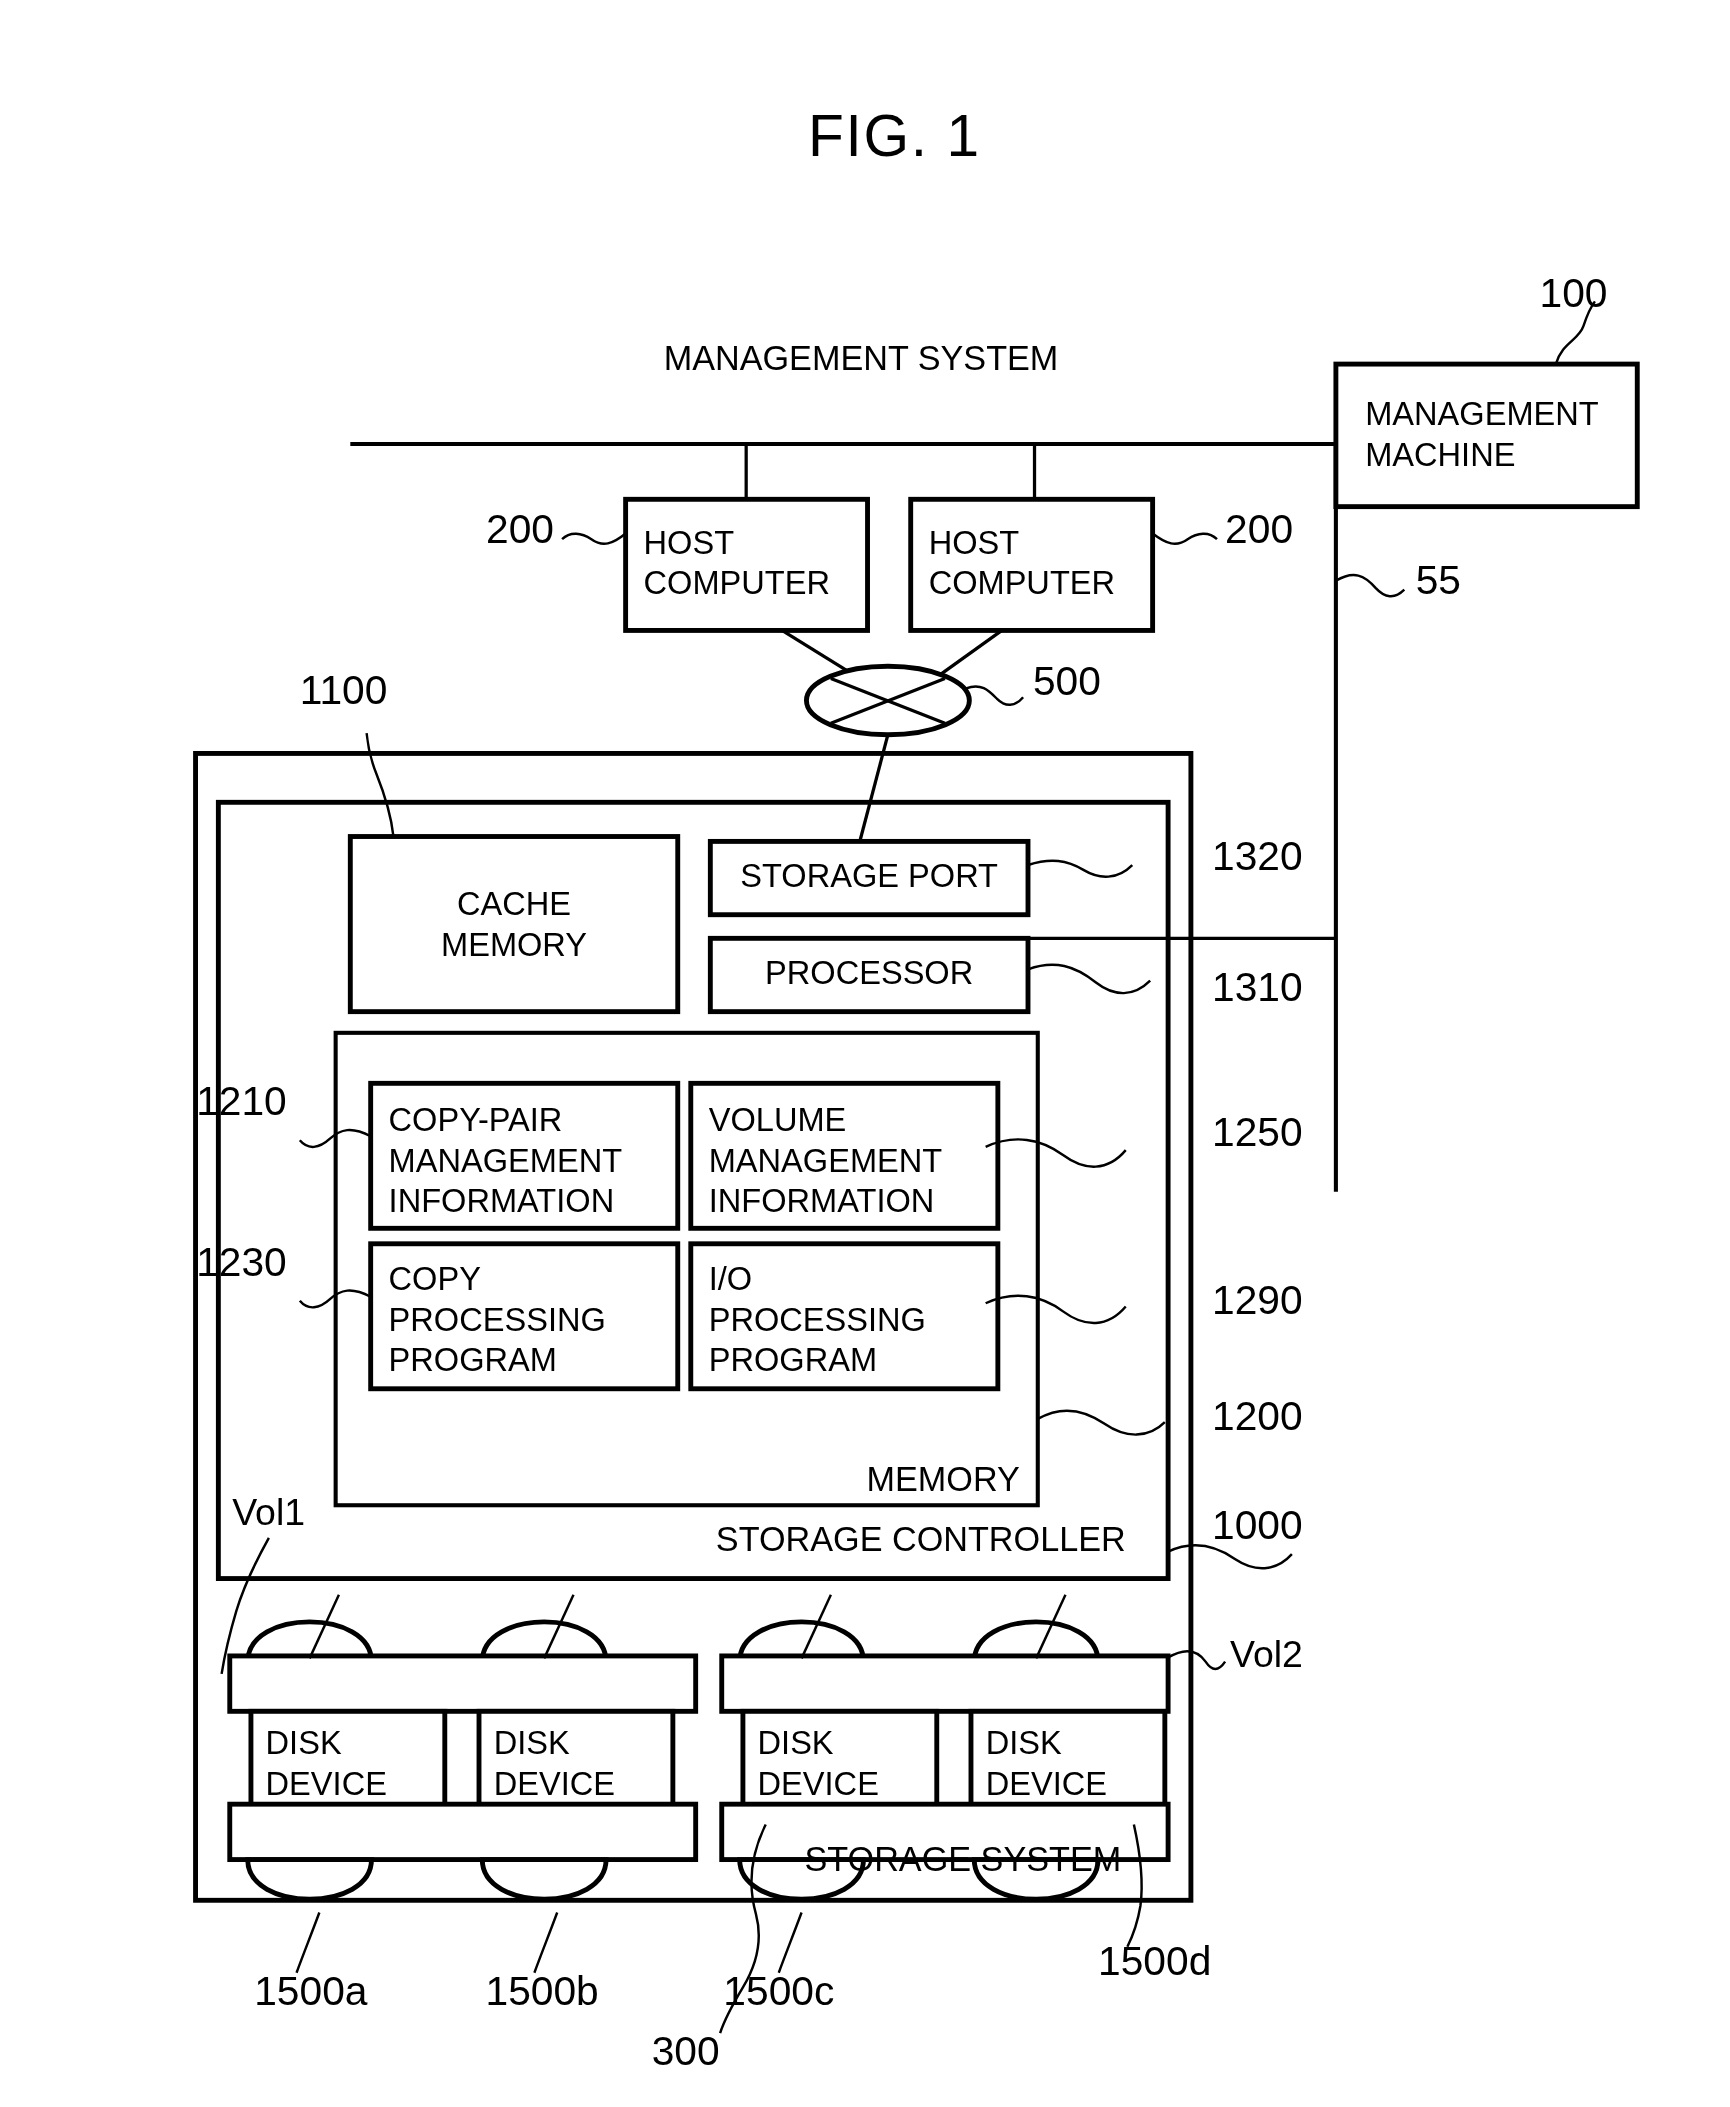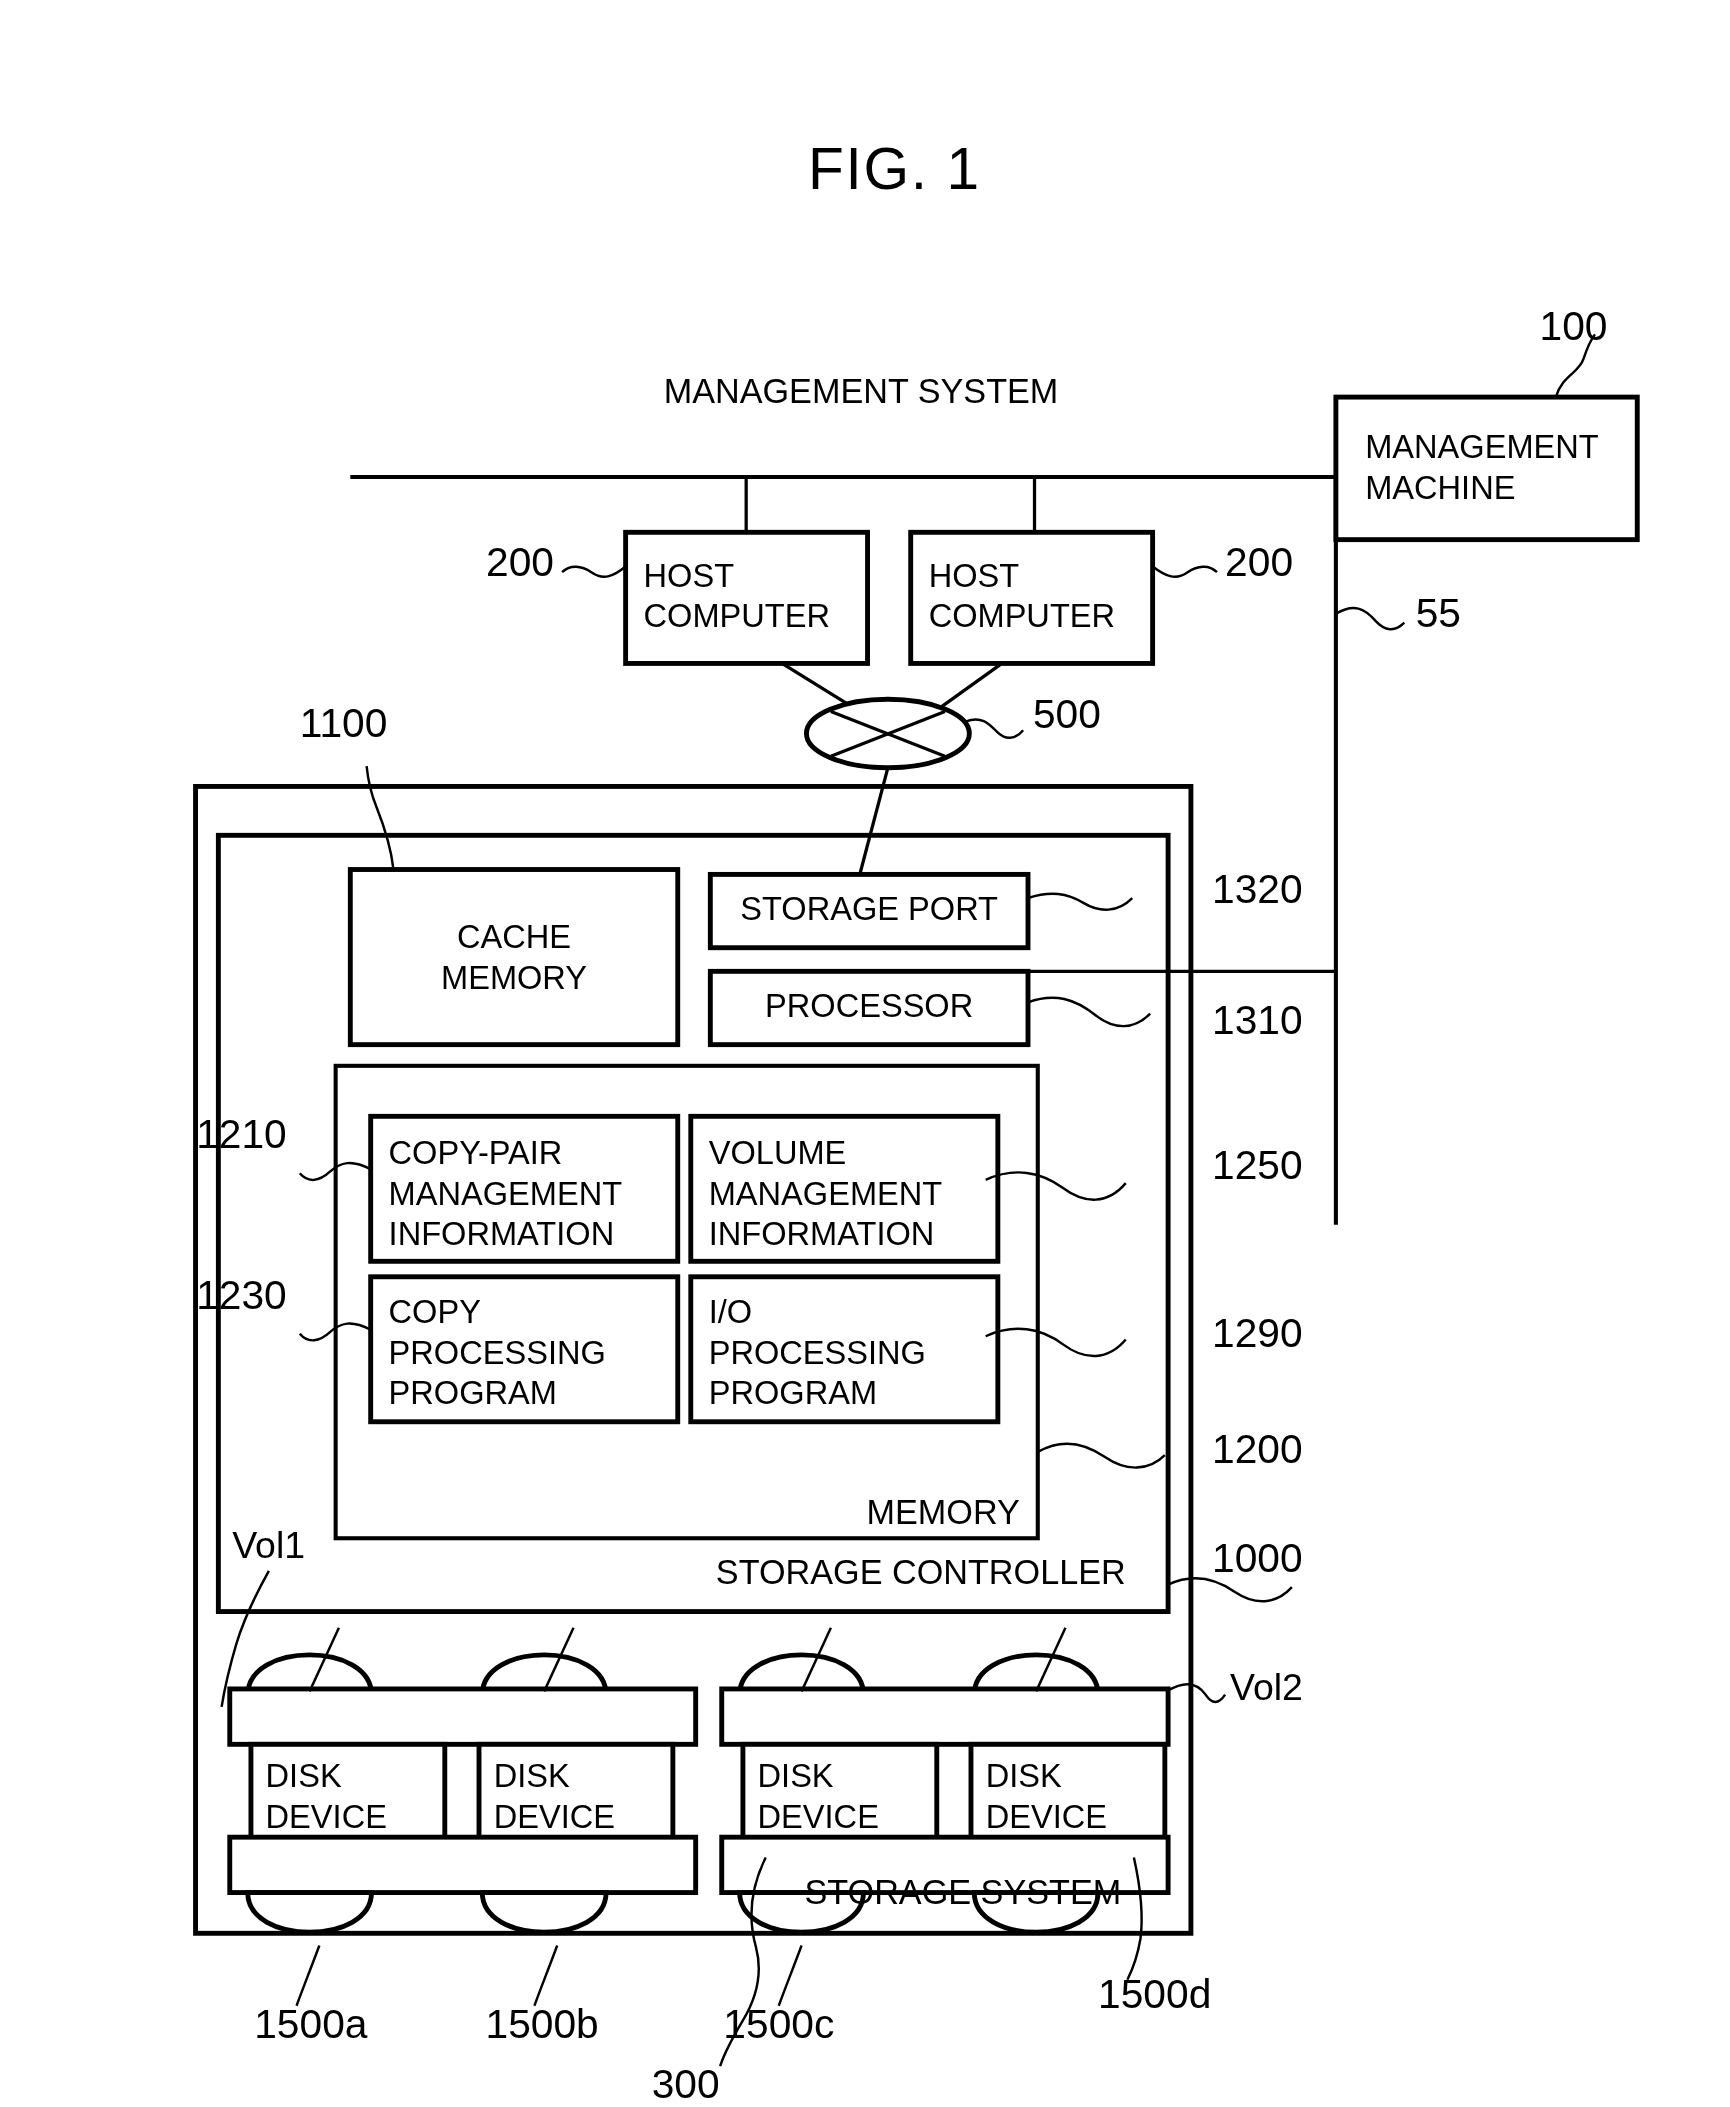--- a/index.html
+++ b/index.html
@@ -11,21 +11,20 @@
     width: 1731px;
     height: 2108px;
     font-family: "Liberation Sans", sans-serif;
     color: #000000;
     overflow: hidden;
   }
   #figure-root {
     position: relative;
     width: 1731px;
     height: 1672px;
-    margin-top: 33px;
   }
   svg#diagram {
     display: block;
     width: 1731px;
     height: 2108px;
   }
   .ln {
     fill: none;
     stroke: #000000;
     stroke-width: 4;

